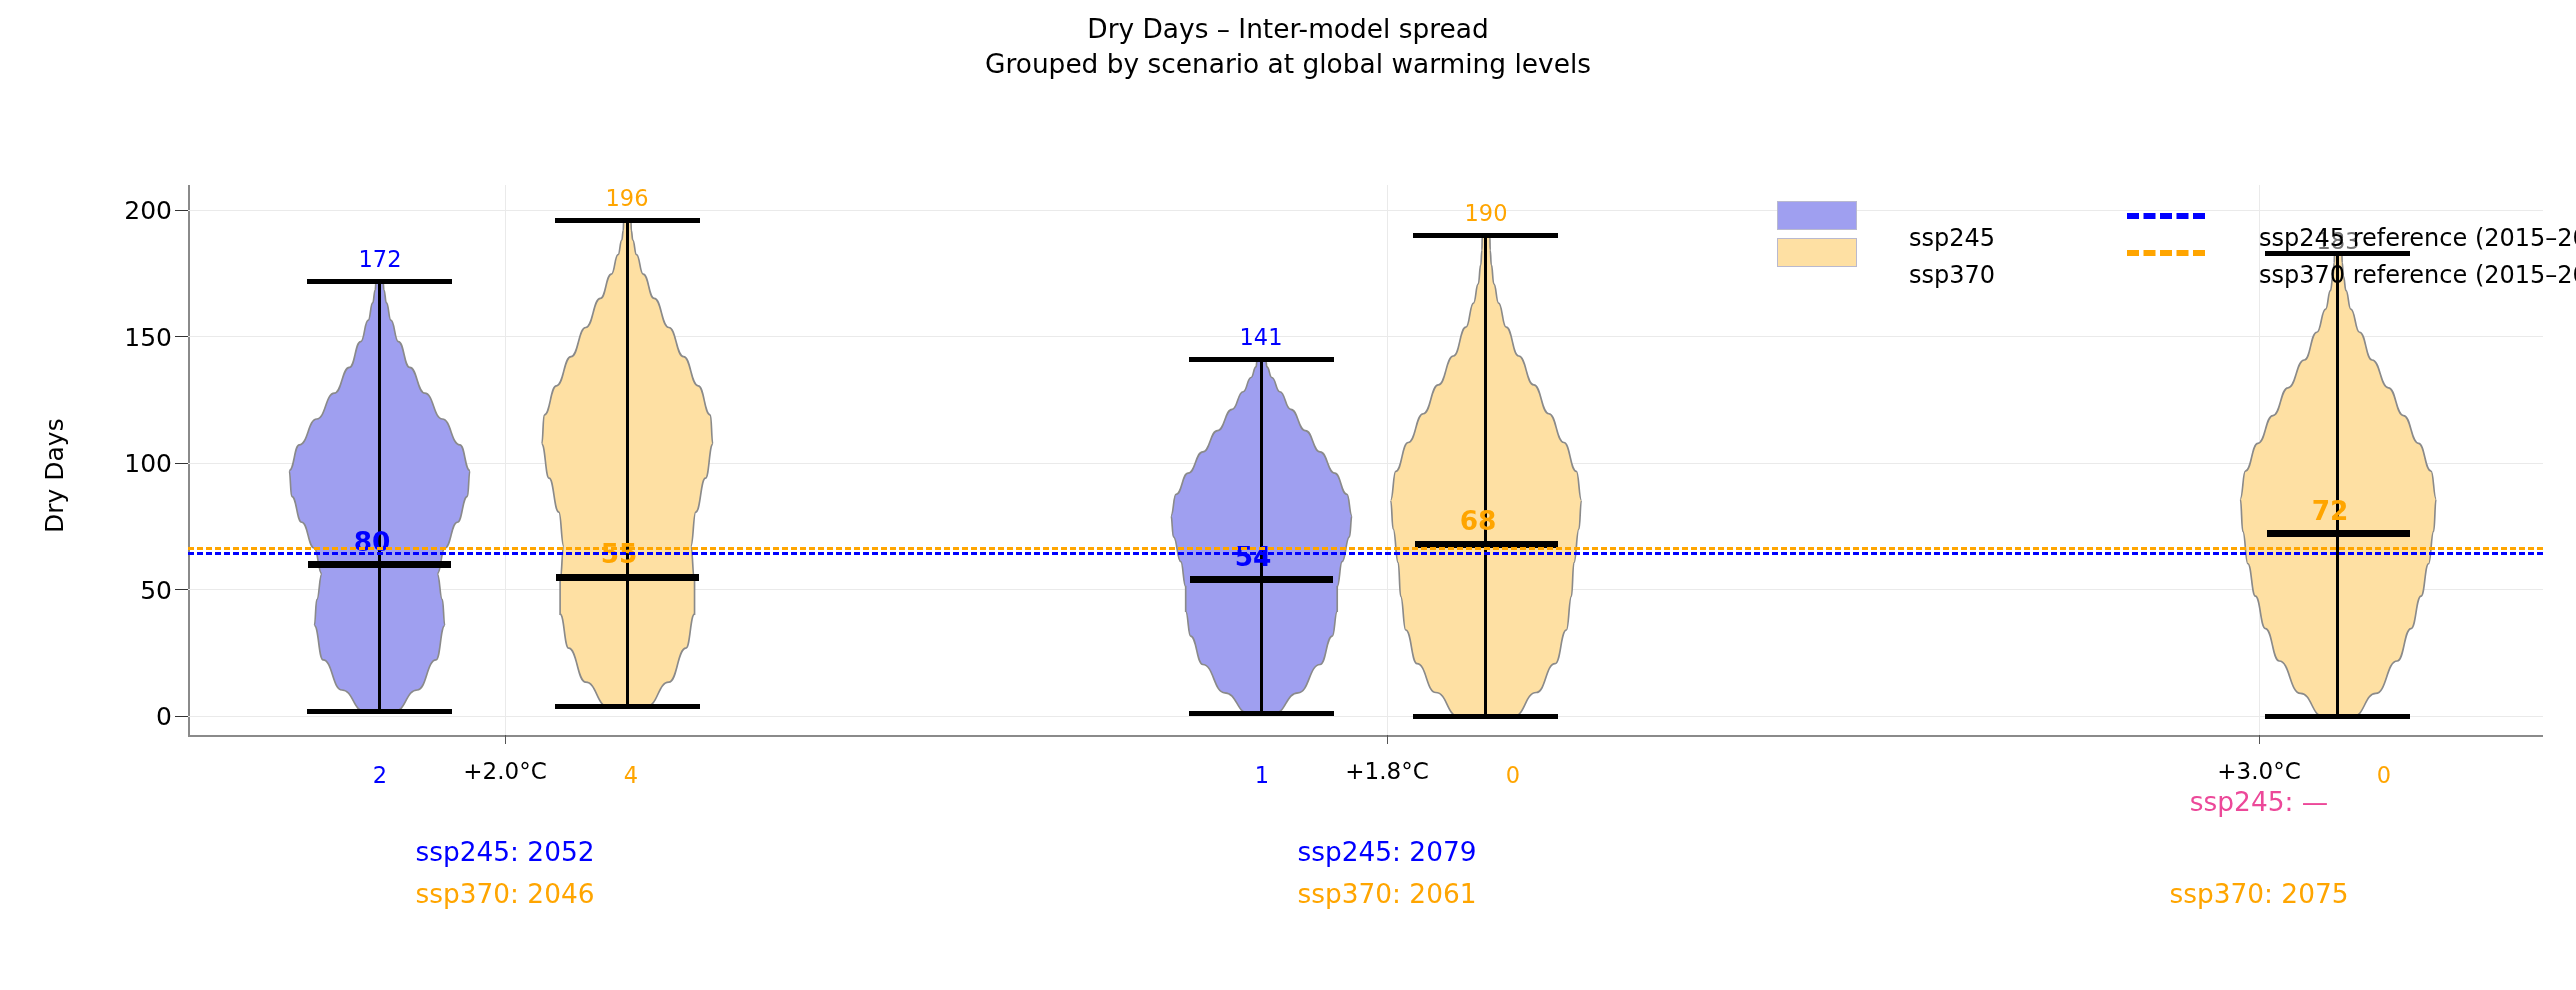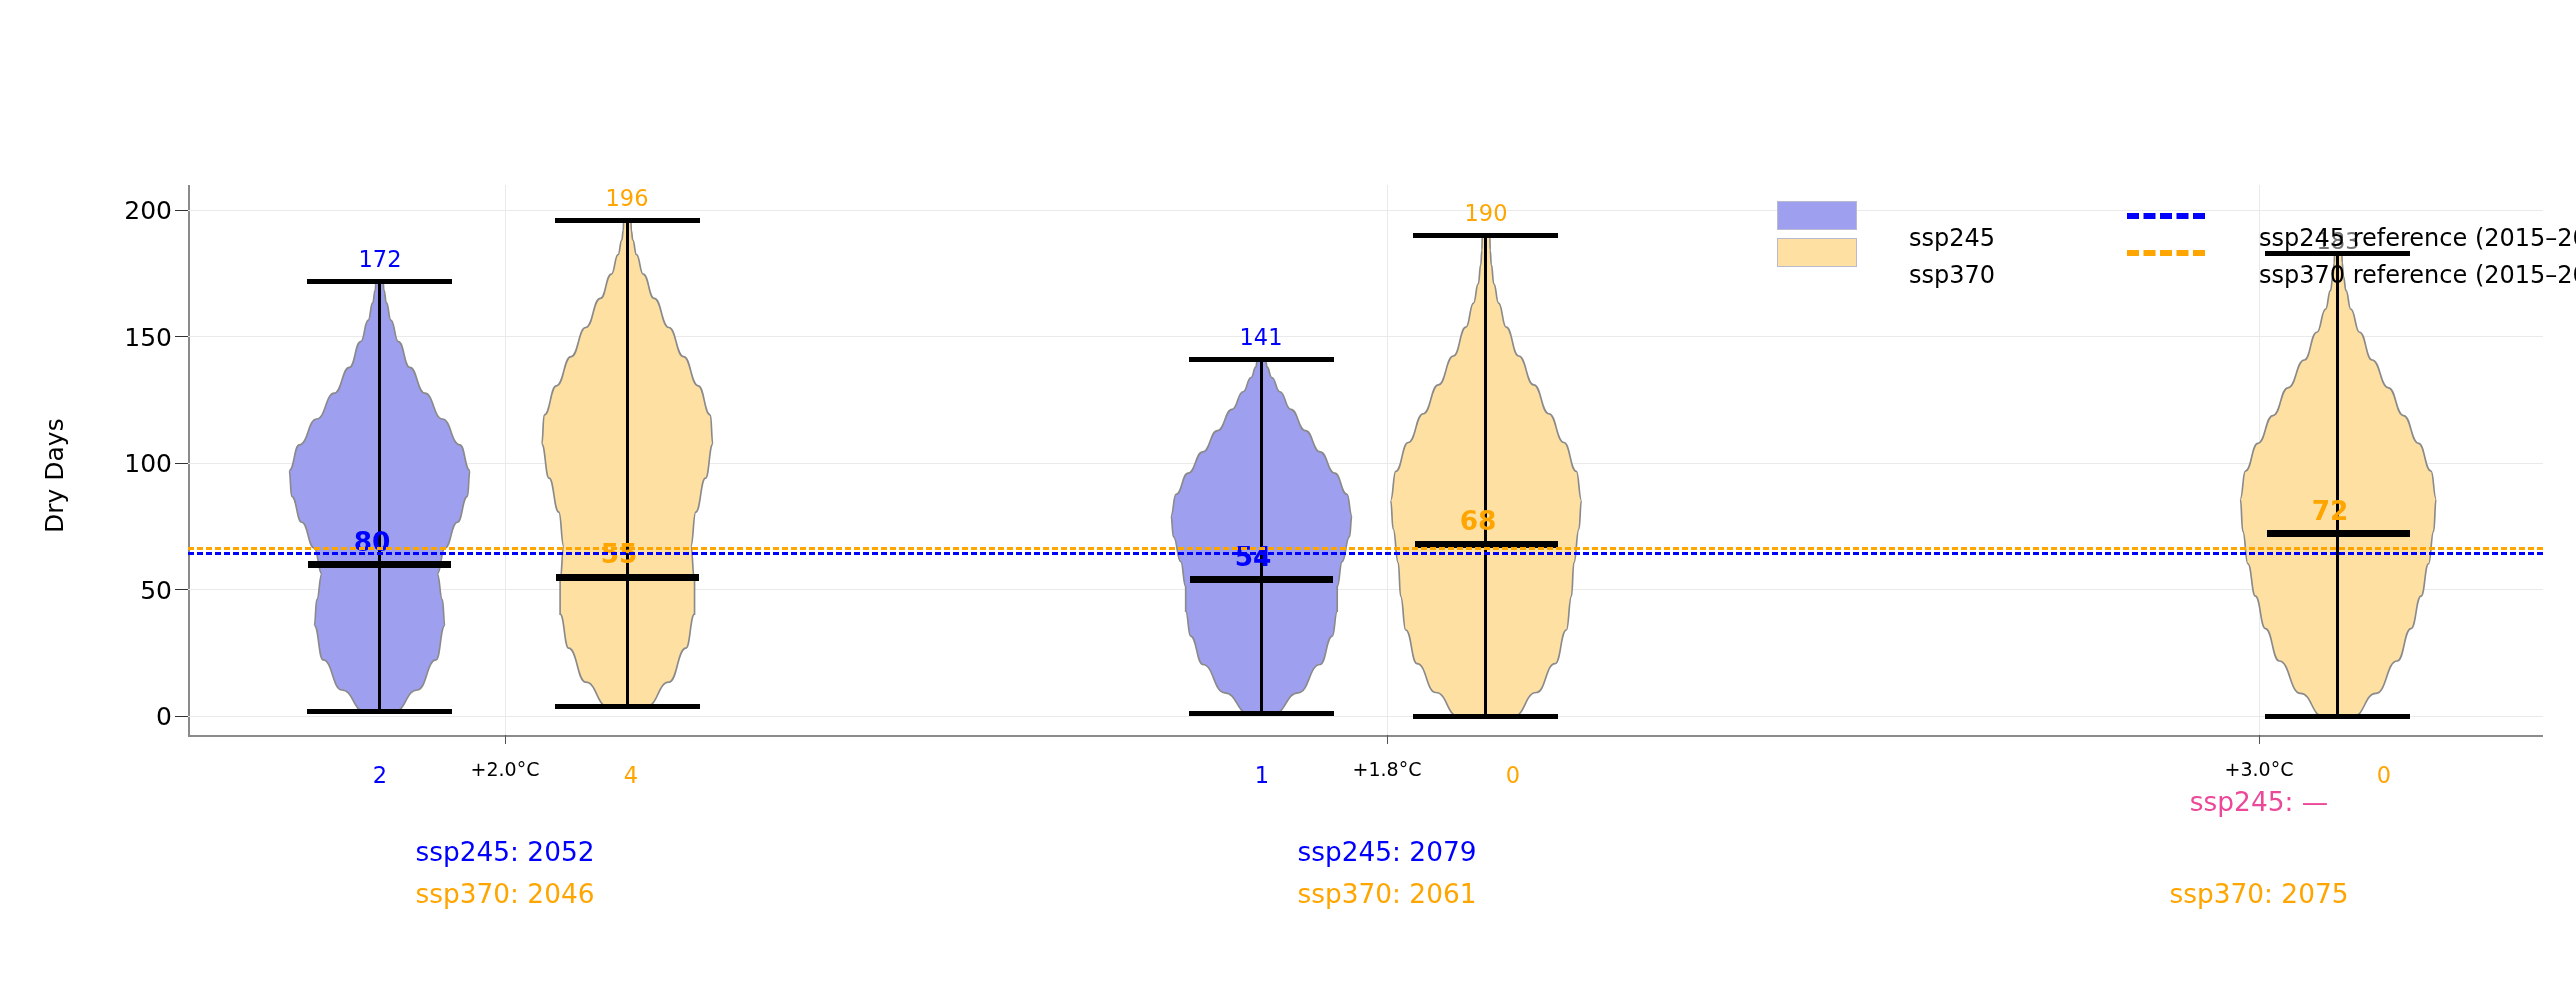--- a/index.html
+++ b/index.html
@@ -38,29 +38,31 @@
 
   
   #legend{position:absolute;left:1777px;top:197px;width:779px;height:79px;
           display:grid;grid-template-columns:132px 218px 132px auto;
           grid-template-rows:37px 37px;align-items:center;}
   .lg-patch{width:78px;height:26.4px;border:0.7px solid #b9b9cf;}
   .lg-dash{width:78px;height:0;border-top-width:6px;border-top-style:dashed;}
   .lg-text{font-size:24px;color:#000;white-space:nowrap;margin-top:44px;}
 
   
-  .xgroup{position:absolute;font-size:19px;color:#000;transform:translateX(-50%);white-space:nowrap;}
+  .xgroup{position:absolute;font-size:23px;color:#000;transform:translateX(-50%);white-space:nowrap;}
   .minlabel{position:absolute;font-size:22.5px;transform:translateX(-50%);white-space:nowrap;}
   .yearline{position:absolute;font-size:26.4px;transform:translateX(-50%);white-space:nowrap;}
 </style>
 </head>
 <body>
 
 <div id="root">
 
+  <div class="title">Dry Days – Inter-model spread
+Grouped by scenario at global warming levels</div>
 
   <div class="ytitle" id="ytitle" style="left: 40px; top: 533px;">Dry Days</div>
 
   <div id="plot">
     <div class="axis-left"></div>
     <div class="axis-bottom"></div>
     <div id="grid-layer">
         <div class="gridh" style="top: 531px;"></div>
         <div class="gridh" style="top: 404px;"></div>
         <div class="gridh" style="top: 278px;"></div>

